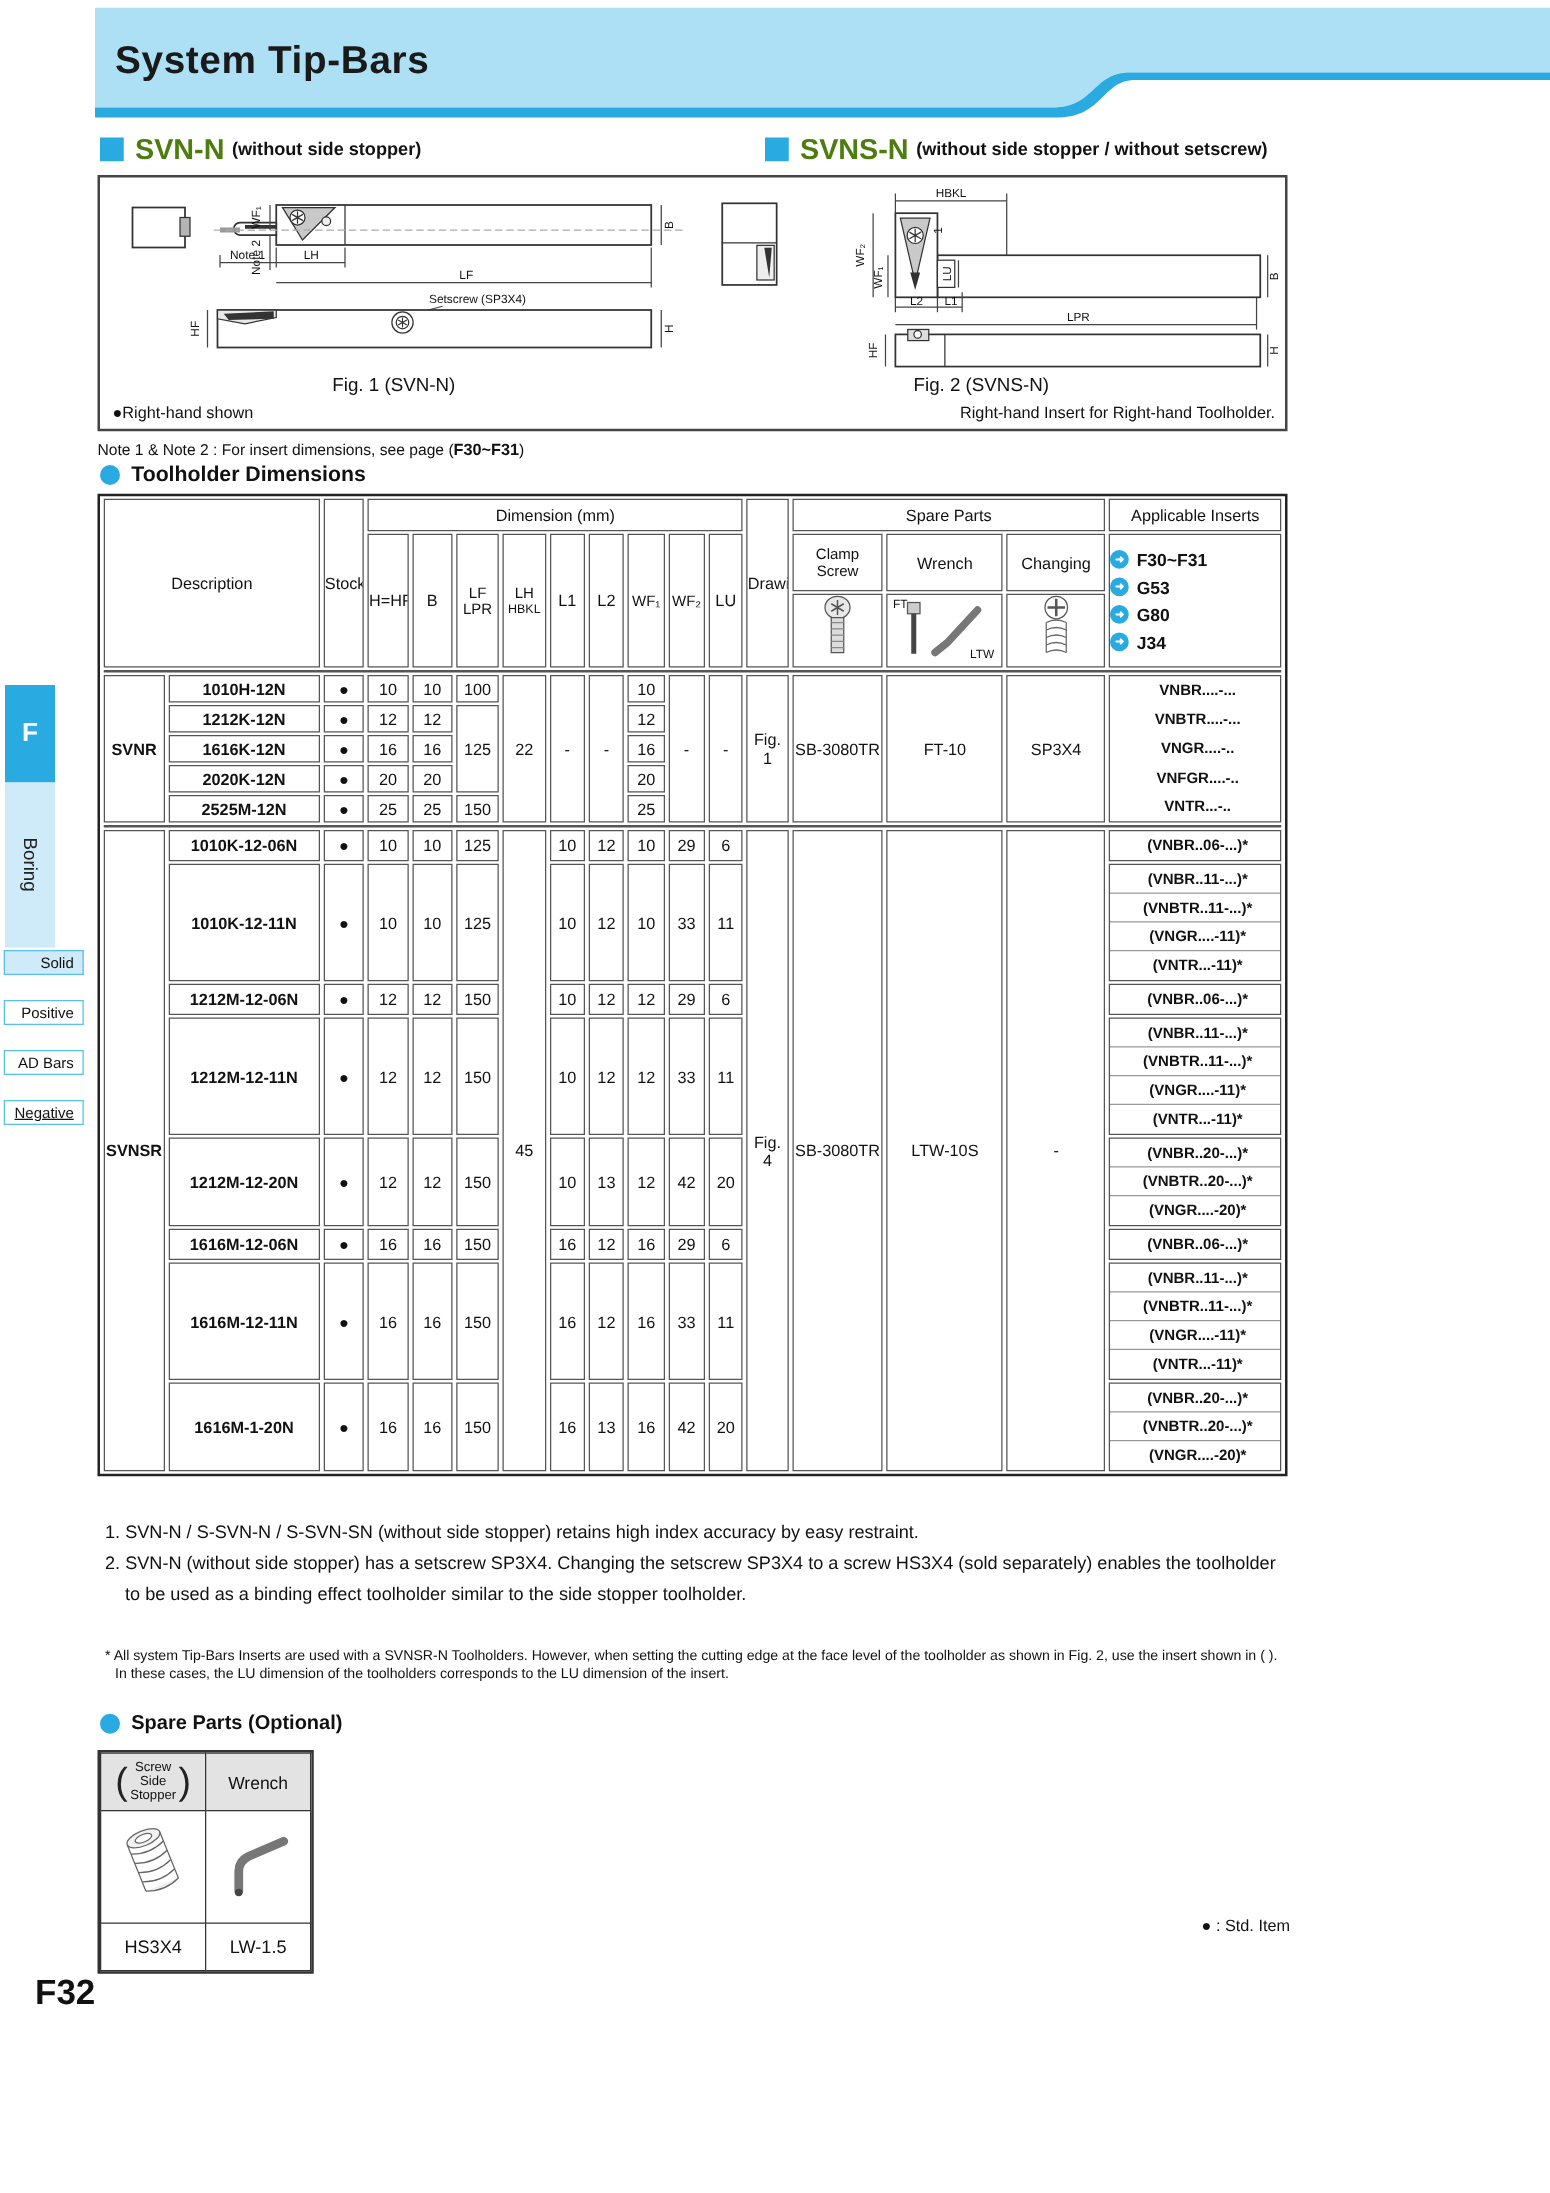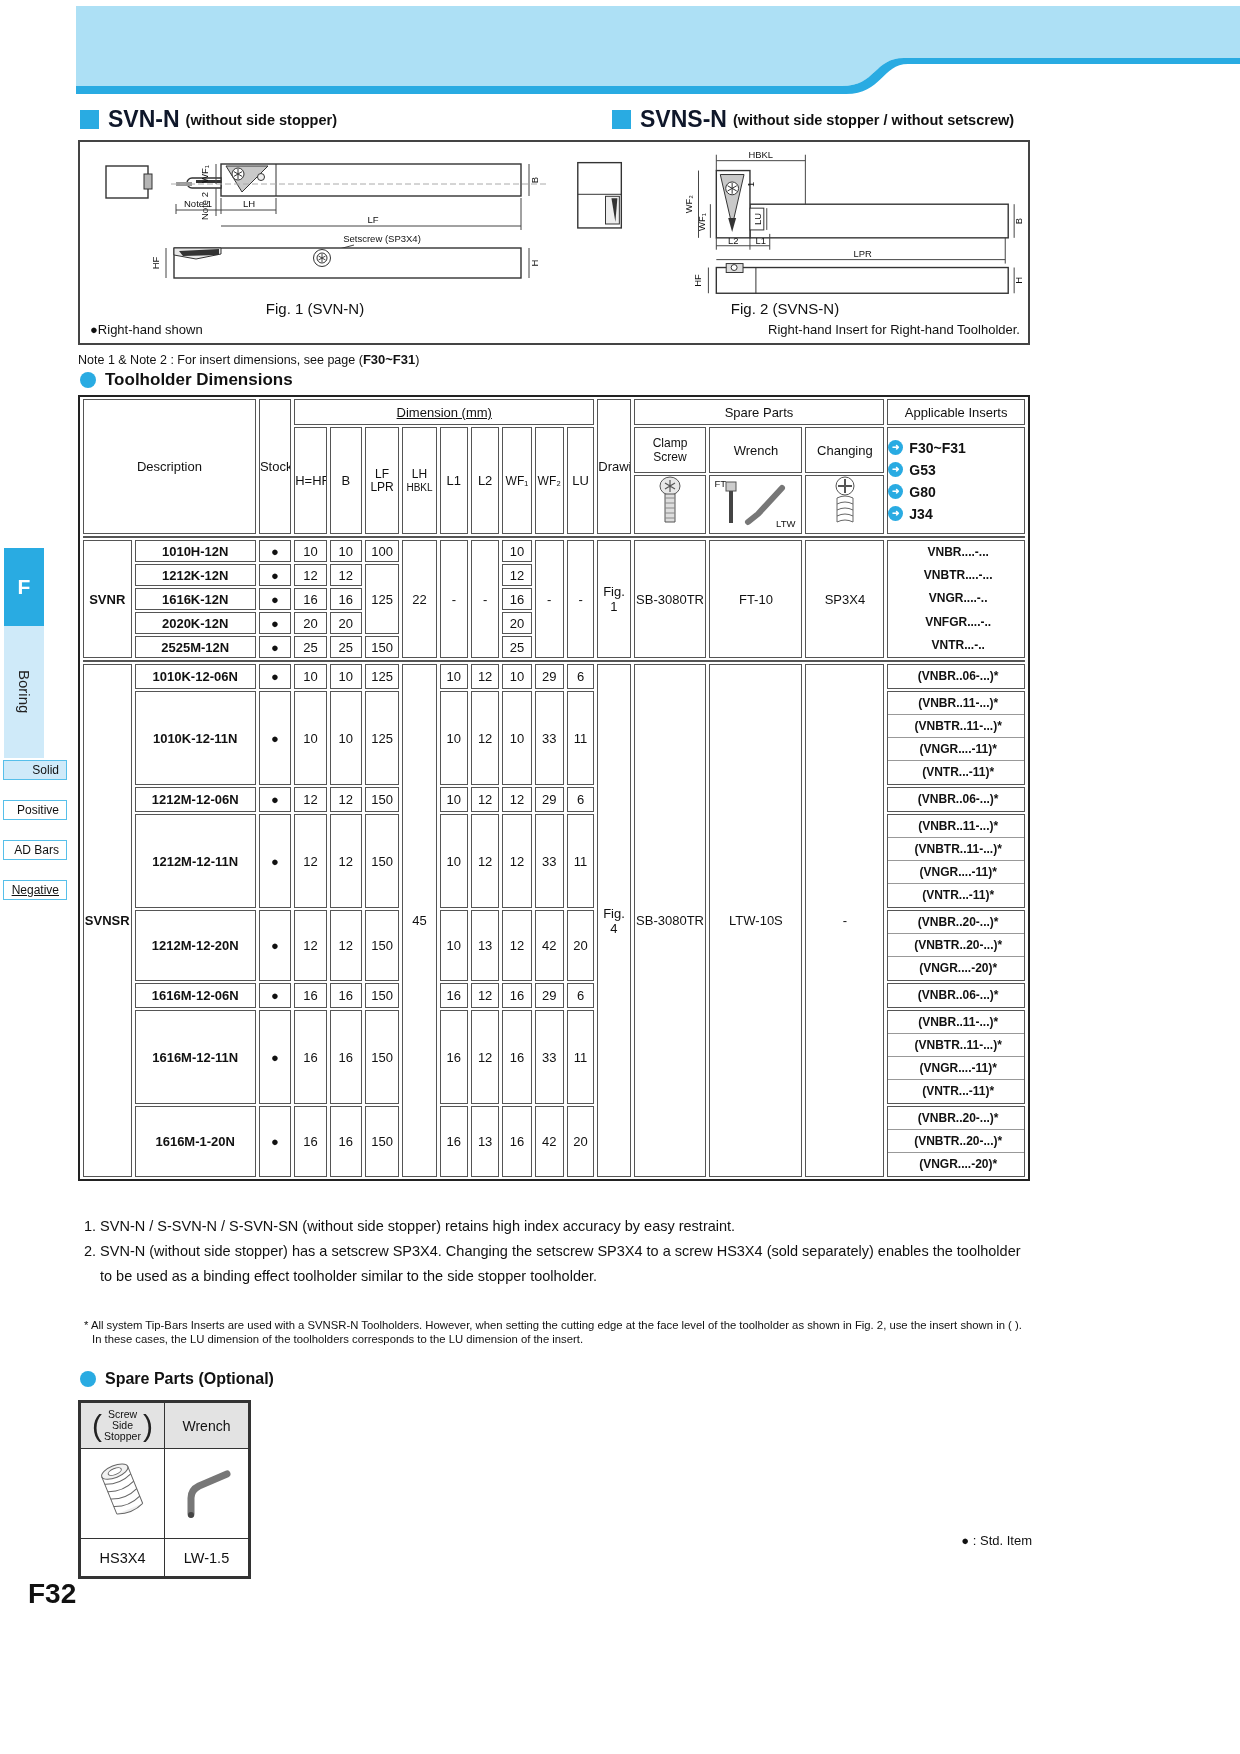--- a/index.html
+++ b/index.html
@@ -7,21 +7,21 @@
   .page { position:relative; width:1240px; height:1754px; background:#fff; margin:0 auto; overflow:hidden; }
 
   
   .banner { position:absolute; left:76px; top:6px; width:1164px; height:92px; }
   .banner svg { position:absolute; left:0; top:0; }
   .banner-title { position:absolute; left:16px; top:24px; font-size:31px; font-weight:bold; letter-spacing:0.5px; color:#1a1a1a; }
 
   
   .sec { position:absolute; display:flex; align-items:center; }
   .sec-sq { width:19px; height:19px; background:#29abe2; margin-right:9px; flex:none; }
-  .sec-title { font-size:23px; font-weight:bold; color:#0f172a; }
+  .sec-title { font-size:23px; font-weight:bold; color:#4d7c0f; }
   .sec-sub { font-size:14.5px; font-weight:bold; margin-left:6px; }
 
   
   .figure-box { position:absolute; left:78px; top:140px; width:952px; height:205px; border:2px solid #444; background:#fff; }
   .fig-svg { position:absolute; top:6px; }
   .fig-cap { position:absolute; top:158px; width:470px; text-align:center; font-size:15px; }
   .fig-note-left { position:absolute; left:10px; bottom:6px; font-size:13px;text-align:right; }
   .fig-note-right { position:absolute; right:8px; bottom:6px; font-size:13px; }
   .dim { stroke:#444; stroke-width:1; }
   .oln { fill:#fff; stroke:#333; stroke-width:1.4; }
@@ -32,21 +32,21 @@
 
   .blk-title { position:absolute; display:flex; align-items:center; font-size:17px; font-weight:bold; }
   .blk-dot { width:16px; height:16px; border-radius:50%; background:#29abe2; margin-right:9px; flex:none; }
 
   
   .tbl-wrap { position:absolute; left:78px; top:395px; border:2px solid #222; background:#fff; }
   table.main { border-collapse:separate; border-spacing:3px 2px; table-layout:fixed; width:948px; }
   table.main td { border:1px solid #555; background:#fff; text-align:center; vertical-align:middle; font-size:13px; padding:0; overflow:hidden; }
   td.hd { background:#e3e3e3; }
   td.desc-hd { background:#c9c9c9; font-size:15px; }
-  td.dim-hd { font-size:15px;text-decoration:underline; }
+  td.dim-hd { font-size:15px; }
   td.sp-hd { font-size:14.5px; }
   td.ai-hd { font-size:14px; }
   td.drawing-hd { font-size:8.5px; }
   .h2l div { line-height:13px; font-size:12px; }
   .hsmall { font-size:10.5px; }
   td.series { background:#c8e8f9; font-weight:bold; text-align:left; padding-left:4px; font-size:14px; vertical-align:top; padding-top:3px; }
   td.model { background:#c8e8f9; font-weight:bold; text-align:left; padding-left:10px; font-size:13.5px; border-bottom:1px solid #8ab; }
   td.stockc { font-size:12px; }
   td.fig { font-size:10.5px; }
   td.part { font-size:12.5px; }
@@ -99,20 +99,21 @@
 </head>
 <body>
 
 <div class="page">
 
   <div class="banner">
     <svg width="1164" height="92" viewBox="0 0 1164 92">
       <path d="M0 0 H1164 V52 H828 C798 52 800 80 766 80 H0 Z" fill="#ade0f5"></path>
       <path d="M0 80 H766 C800 80 798 52 828 52 H1164 V58 H832 C806 58 806 88 770 88 H0 Z" fill="#29abe2"></path>
     </svg>
+    <div class="banner-title">System Tip-Bars</div>
   </div>
 
   <div class="sec" style="left:80px; top:106px;">
     <span class="sec-sq"></span>
     <span class="sec-title">SVN-N</span>
     <span class="sec-sub">(without side stopper)</span>
   </div>
   <div class="sec" style="left:612px; top:106px;">
     <span class="sec-sq"></span>
     <span class="sec-title">SVNS-N</span>

